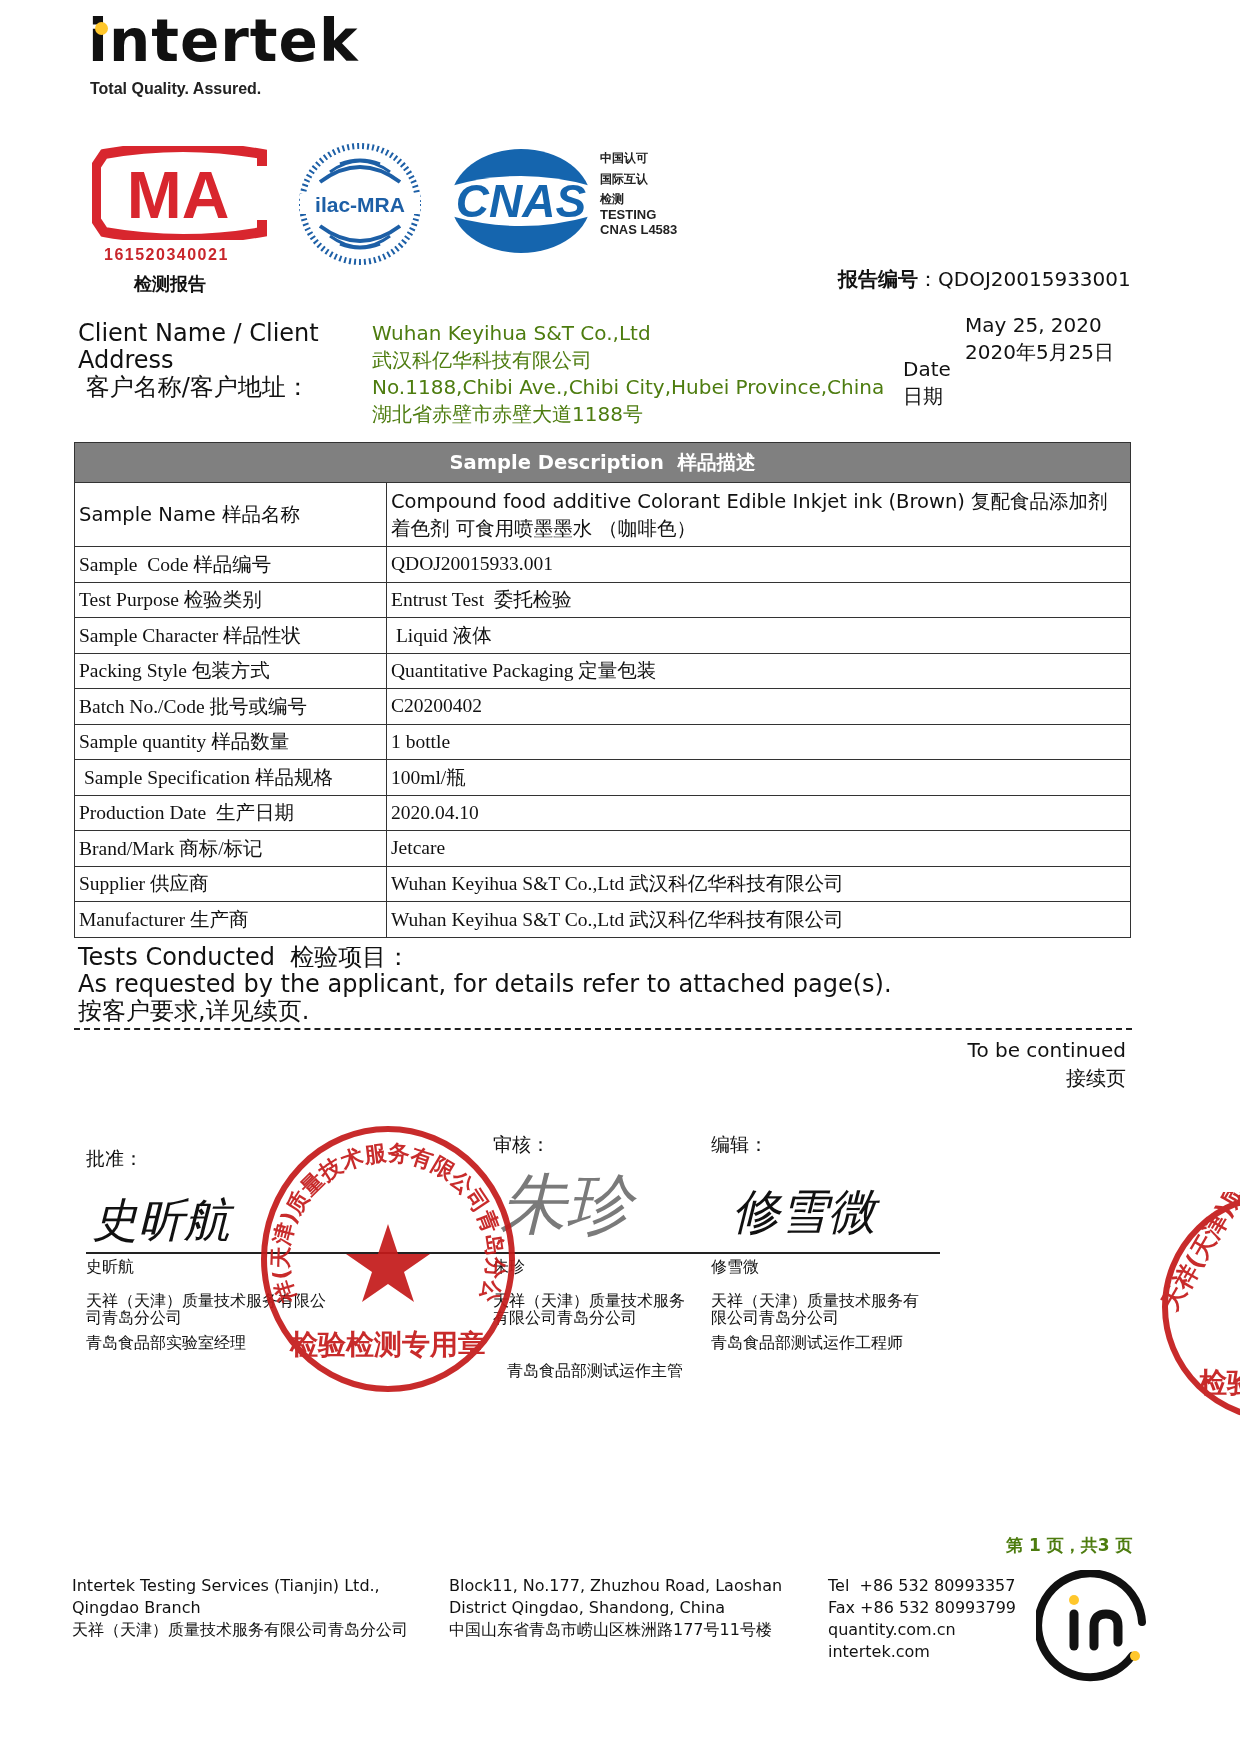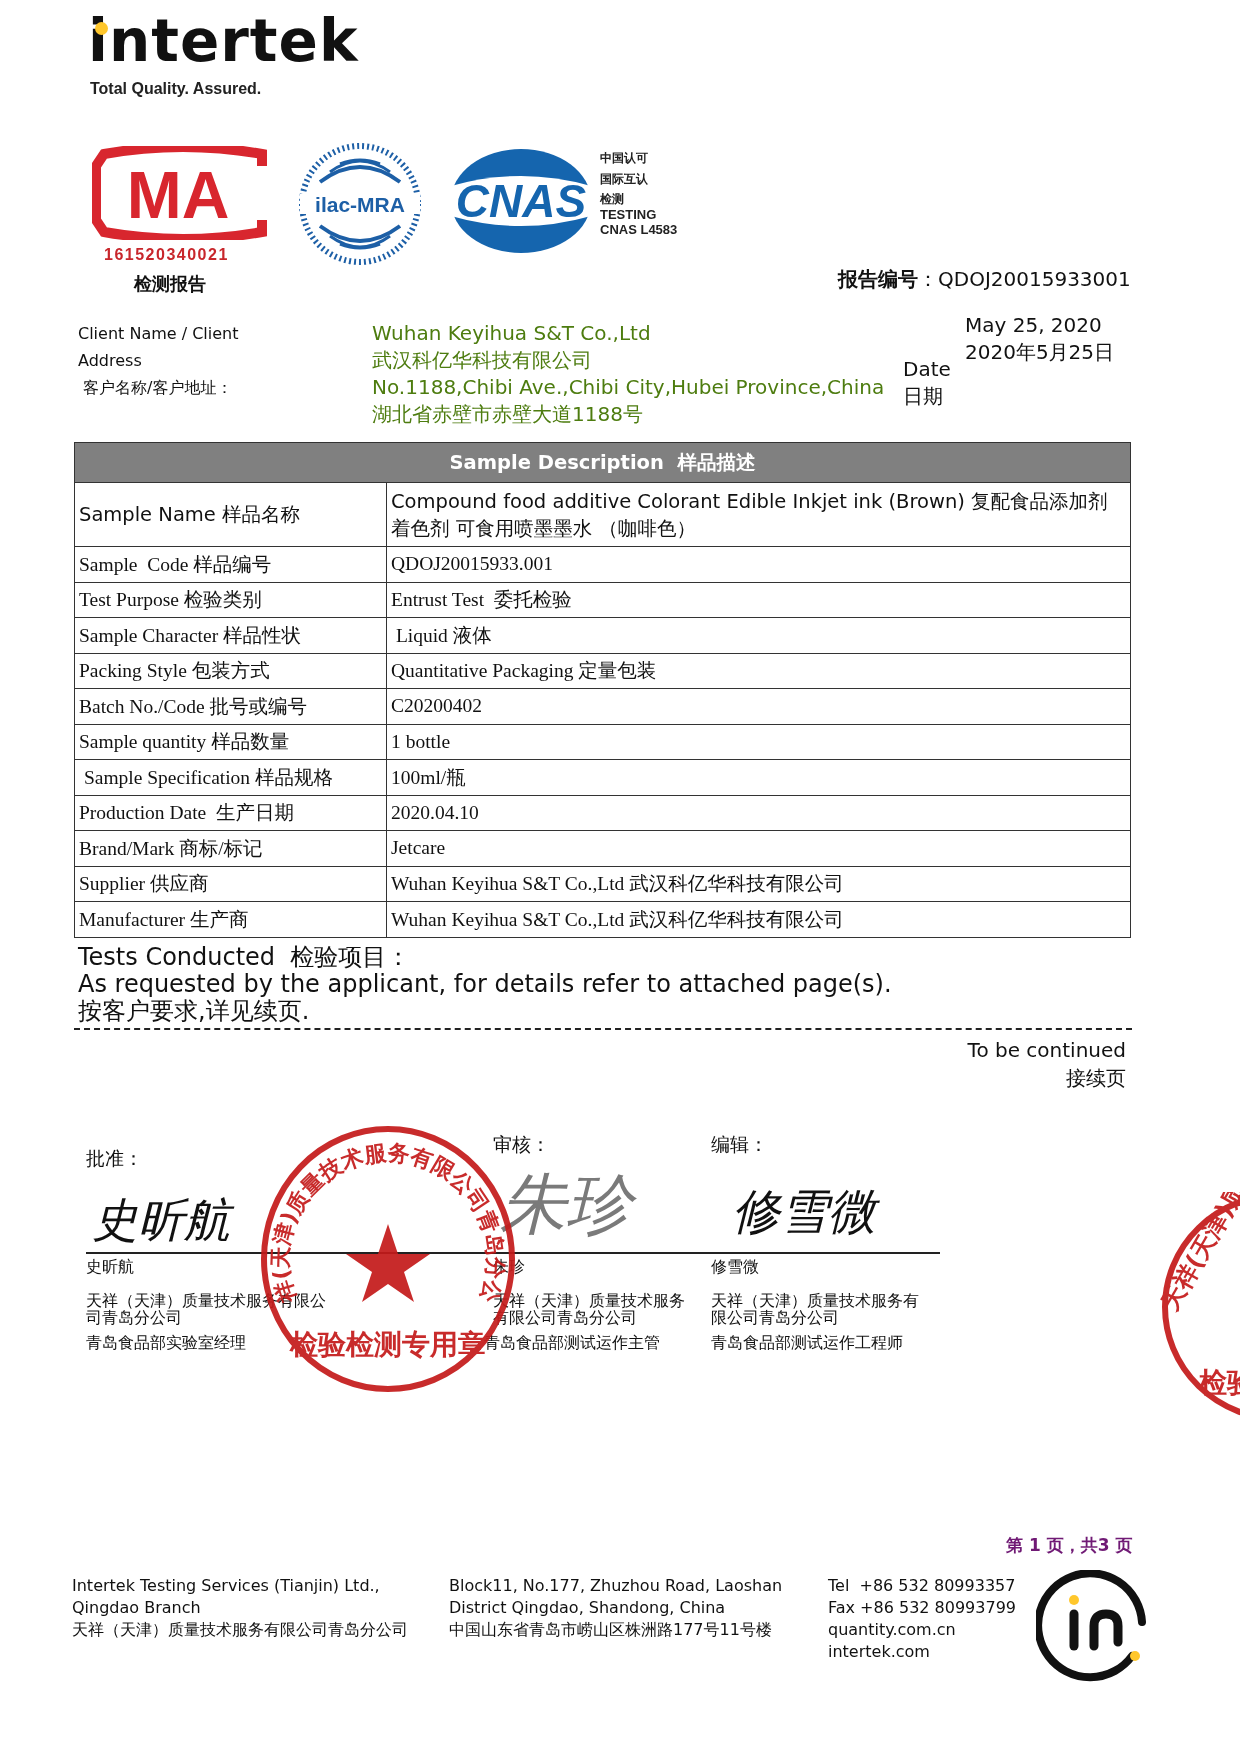--- a/index.html
+++ b/index.html
@@ -24,21 +24,21 @@
   .cnas { left: 446px; top: 146px; width: 150px; height: 110px; }
   .cnas-text { left: 600px; top: 152px; font-size: 12px; font-weight: bold; color: #222; line-height: 1.05; font-family: "Liberation Sans", sans-serif; }
   .cnas-text div { margin-bottom: 8px; }
   .cnas-text .tight { margin-bottom: 2px; }
 
   
   .report-no { left: 838px; top: 266px; font-size: 20px; color: #111; }
   .report-no b { font-weight: bold; }
 
   
-  .client-label { left: 78px; top: 320px; font-size: 16px; line-height: 27px; color: #111; }
+  .client-label { left: 78px; top: 320px; font-size: 24px; line-height: 27px; color: #111; }
   .client-value { left: 372px; top: 320px; font-size: 20px; line-height: 27px; color: #4d7c0f; }
   .date-label { left: 903px; top: 320px; font-size: 20px; line-height: 27px; color: #111; margin-top: 36px; }
   .date-value { left: 965px; top: 312px; font-size: 20px; line-height: 27px; color: #111; }
 
   
   .desc-table { left: 74px; top: 442px; width: 1057px; border-collapse: collapse; font-size: 19.5px; color: #111; }
   .desc-table td, .desc-table th { border: 1.5px solid #333; padding: 3px 4px; vertical-align: middle; text-align: left; font-weight: normal; }
   .desc-table th { background: #808080; color: #fff; height: 40px; text-align: center; font-weight: bold; font-size: 19.5px; }
   .desc-table td.k { width: 312px; }
   .desc-table tr.r td { height: 35.5px; font-family: Liberation Serif, serif; }
@@ -54,21 +54,21 @@
   .sig-name { font-size: 16px; color: #111; top: 1257px; }
   .sig-org { font-size: 16px; color: #111; line-height: 17px; top: 1292px; }
   .sig-title { font-size: 16px; color: #111; top: 1333px; }
   .signature { font-family: "DejaVu Serif", serif; font-style: italic; }
 
   
   .stamp { left: 258px; top: 1124px; width: 260px; height: 270px; }
   .stamp2 { left: 1155px; top: 1192px; width: 200px; height: 230px; }
 
   
-  .page-no { left: 1006px; top: 1534px; font-size: 17px; font-weight: bold; color: #701a75; }
+  .page-no { left: 1006px; top: 1534px; font-size: 17px; font-weight: bold; color: #4d7c0f; }
   .foot { top: 1575px; font-size: 16px; line-height: 22px; color: #111; }
   .foot-logo { left: 1036px; top: 1570px; width: 116px; height: 116px; }
 </style>
 </head>
 <body>
 
 <div class="abs logo-word">intertek</div>
 <div class="abs logo-dot"></div>
 <div class="abs logo-tag">Total Quality. Assured.</div>
 
@@ -216,21 +216,21 @@
 <div class="abs sig-org" style="left:493px;">
   <div>天祥（天津）质量技术服务</div>
   <div>有限公司青岛分公司</div>
 </div>
 <div class="abs sig-org" style="left:711px;">
   <div>天祥（天津）质量技术服务有</div>
   <div>限公司青岛分公司</div>
 </div>
 
 <div class="abs sig-title" style="left:86px;">青岛食品部实验室经理</div>
-<div class="abs sig-title" style="left:484px;">青岛食品部测试运作主管</div>
+<div class="abs sig-title" style="left:507px;margin-top:28px;">青岛食品部测试运作主管</div>
 <div class="abs sig-title" style="left:711px;">青岛食品部测试运作工程师</div>
 
 <svg class="abs stamp" viewBox="0 0 260 270" style="opacity:0.92">
   <defs>
     <path id="sealArc" d="M40 180 A100 100 0 1 1 220 180"></path>
   </defs>
   <ellipse cx="130" cy="135" rx="124" ry="130" fill="none" stroke="#c41a1a" stroke-width="6"></ellipse>
   <text font-family="DejaVu Sans, sans-serif" font-weight="bold" font-size="22" fill="#c41a1a">
     <textPath href="#sealArc" startOffset="50%" text-anchor="middle">天祥(天津)质量技术服务有限公司青岛分公司</textPath>
   </text>

